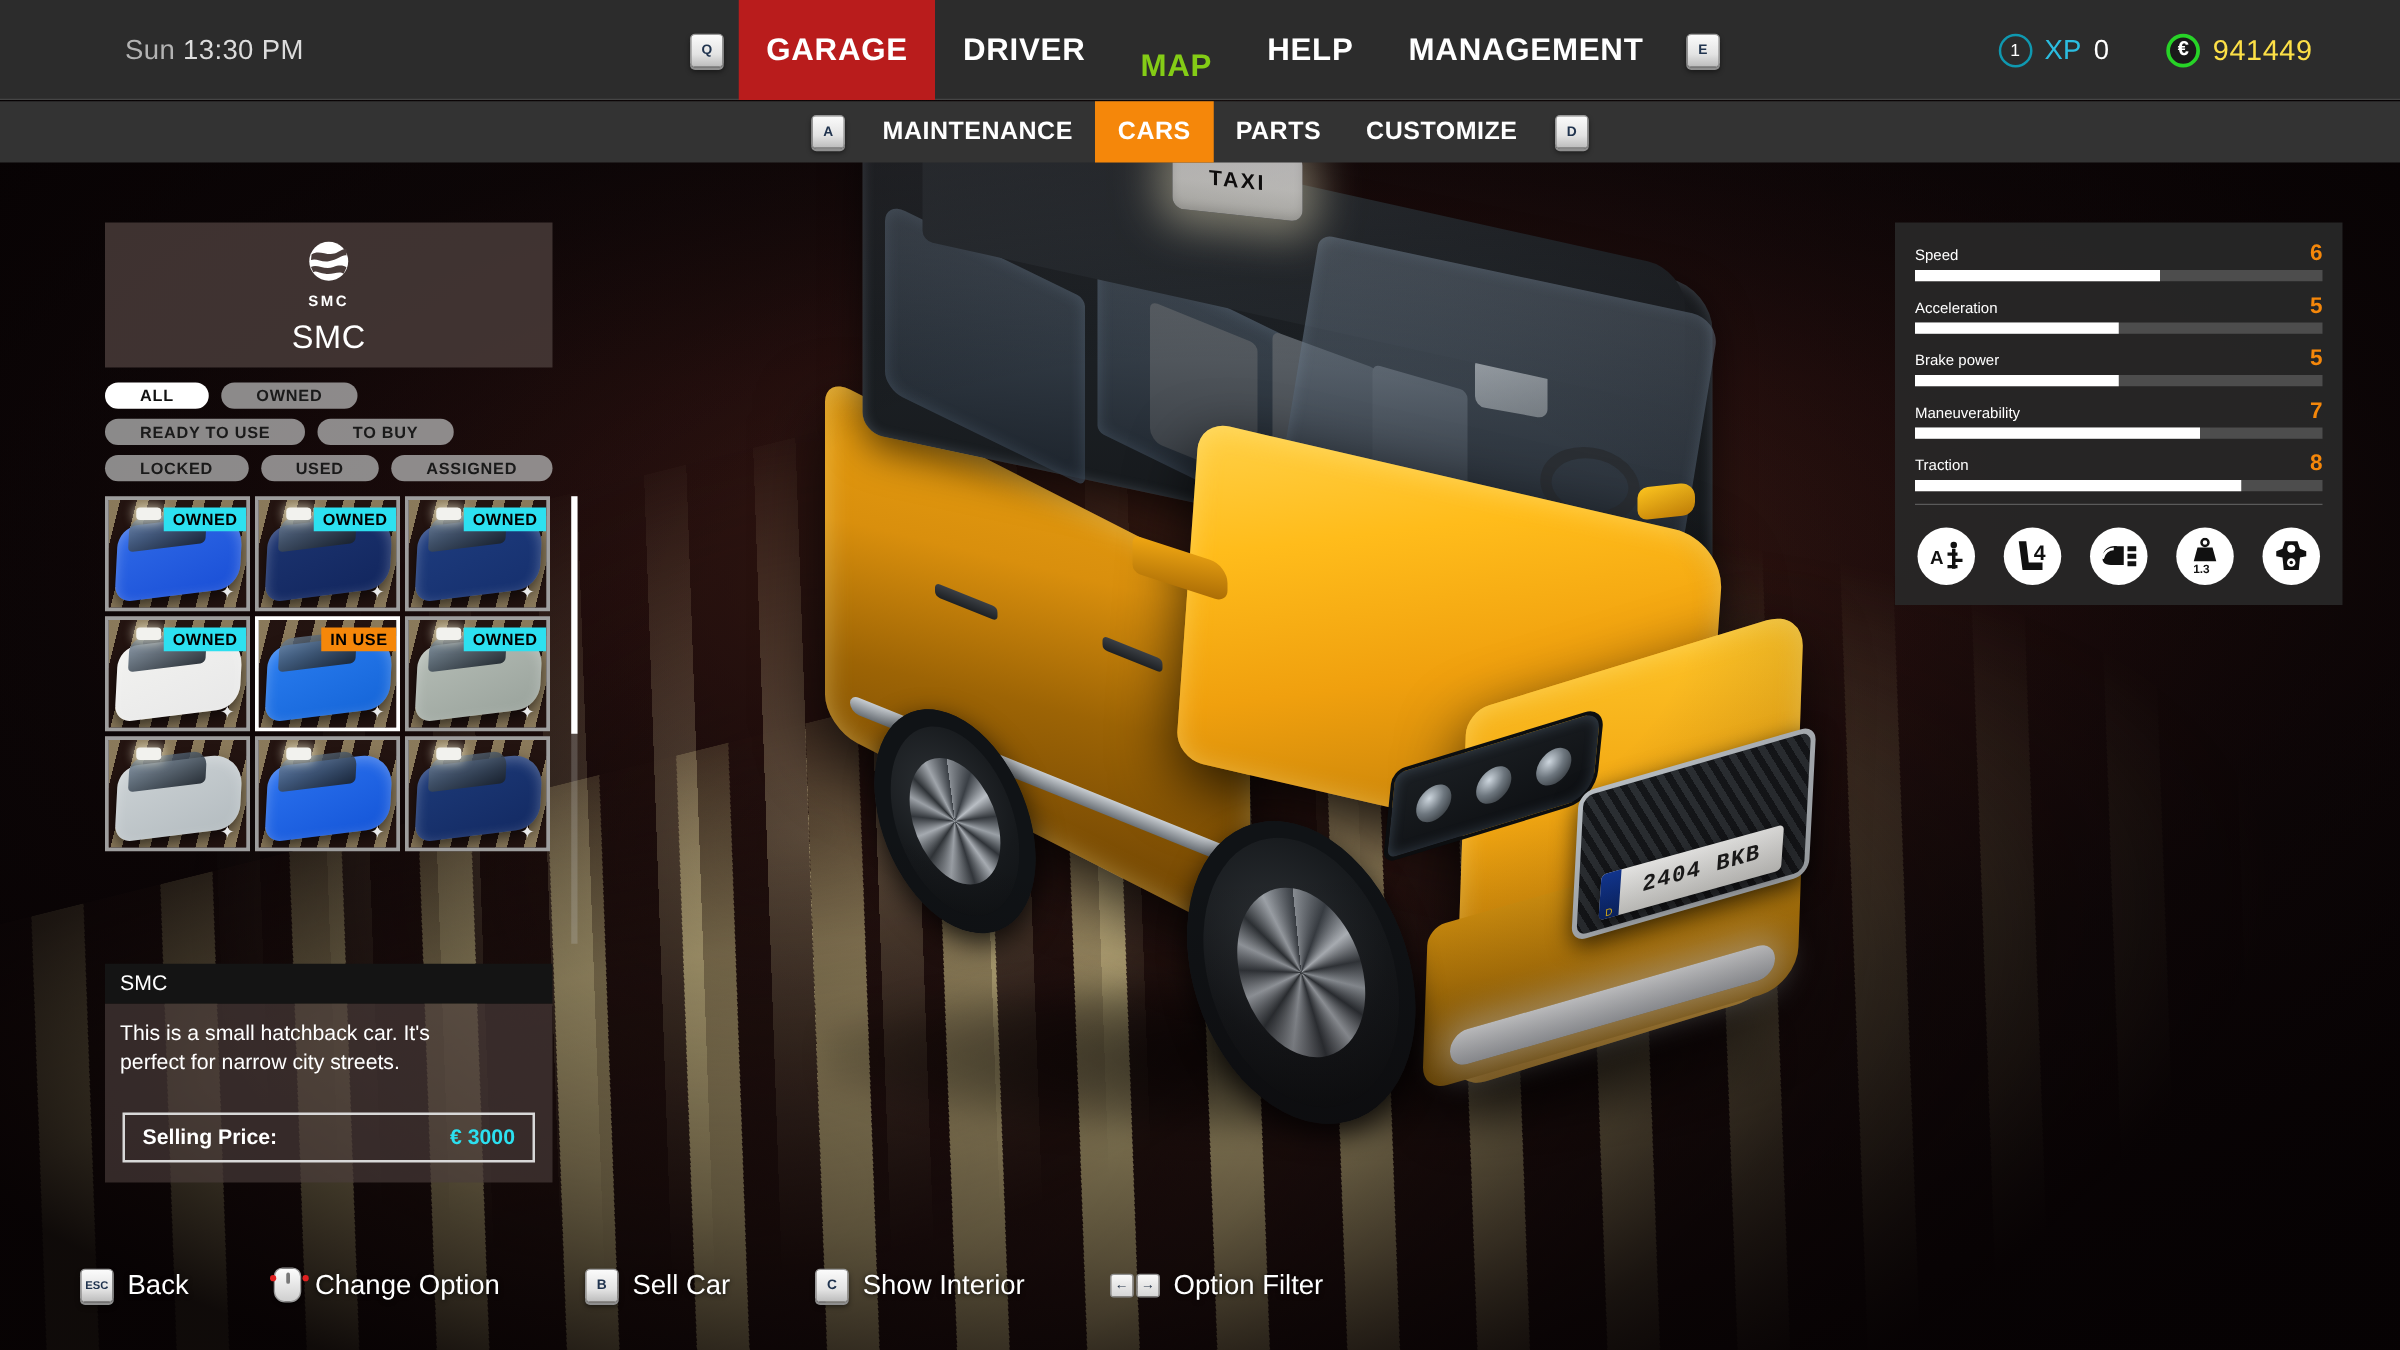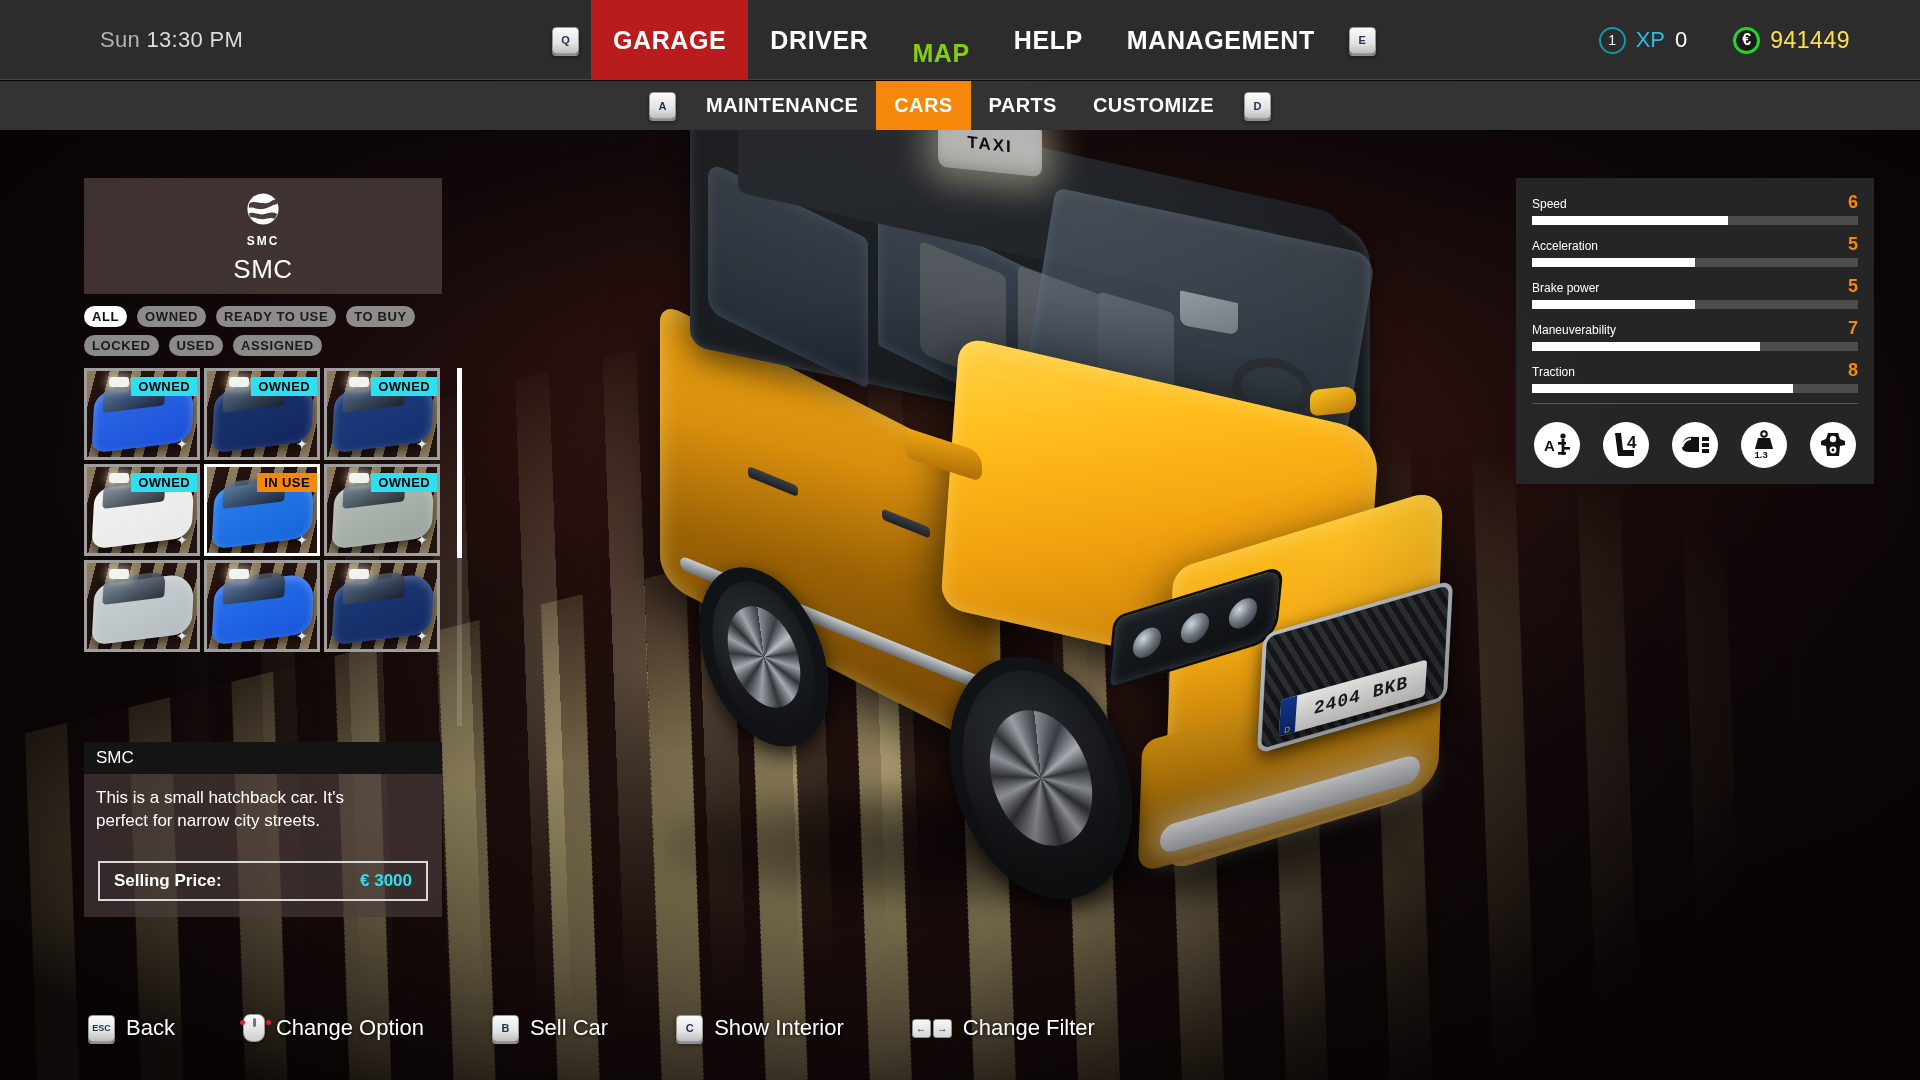--- a/index.html
+++ b/index.html
@@ -248,21 +248,21 @@
     background:rgba(74,61,59,0.82);
     display:flex; flex-direction:column; align-items:center; justify-content:center;
     gap:2px;
   }
   #brandlogo { width:44px; height:44px; }
   #brandmark { font-size:12px; font-weight:bold; letter-spacing:2px; color:#ffffff; margin-top:1px; }
   #brandname { font-size:26px; color:#ffffff; letter-spacing:.5px; margin-top:4px; }
 
   #filters { margin-top:12px; display:flex; flex-wrap:wrap; gap:8px 10px; width:360px; }
   .pill {
-    padding:3px 8px; border-radius:11px;
+    padding:3px 28px; border-radius:11px;
     font-size:13px; font-weight:bold; letter-spacing:.6px;
     background:rgba(176,176,176,0.78); color:#1a1a1a;
     cursor:pointer; white-space:nowrap;
   }
   .pill.active { background:#ffffff; color:#111111; }
 
   #gridwrap { position:relative; margin-top:12px; width:360px; height:360px; }
   #cargrid { display:grid; grid-template-columns:repeat(3,116px); gap:4px; width:360px; }
   .thumb {
     position:relative; width:116px; height:92px;
@@ -330,21 +330,21 @@
   .speccircle {
     width:46px; height:46px; border-radius:50%; background:#ffffff;
     display:flex; align-items:center; justify-content:center;
     color:#111111;
   }
   .speccircle svg { display:block; }
 
   
   #actionbar {
     position:absolute; left:0; bottom:32px; width:1920px; height:40px;
-    display:flex; align-items:center; padding-left:88px; gap:68px;
+    display:flex; align-items:center; padding-left:64px; gap:68px;
   }
   .action { display:flex; align-items:center; gap:11px; cursor:pointer; }
   .action .lbl { font-size:22px; color:#ffffff; text-shadow:0 1px 4px rgba(0,0,0,.8); }
   .mousekey {
     width:22px; height:28px; border-radius:7px 7px 9px 9px;
     background:linear-gradient(180deg,#fdfdfd,#cfcfcf);
     border:1px solid #9a9a9a; position:relative;
     box-shadow:0 2px 3px rgba(0,0,0,.45);
   }
   .mousekey::before { content:""; position:absolute; left:9px; top:3px; width:3px; height:9px; background:#777; border-radius:2px; }
@@ -677,15 +677,15 @@
   </div>
   <div class="action">
     <span class="keycap">C</span>
     <span class="lbl">Show Interior</span>
   </div>
   <div class="action">
     <span class="arrowkeys">
       <span class="arrowkey">←</span>
       <span class="arrowkey">→</span>
     </span>
-    <span class="lbl">Change Filter</span>
+    <span class="lbl">Option Filter</span>
   </div>
 </div>
 
 </body></html>

